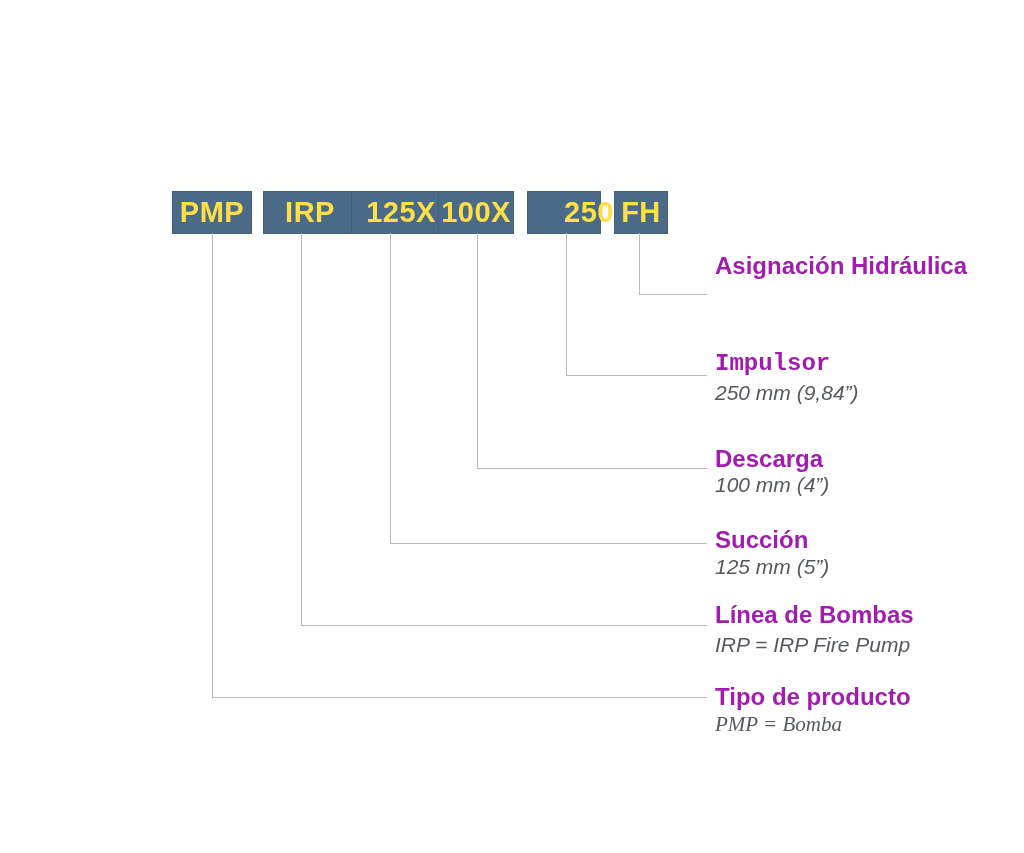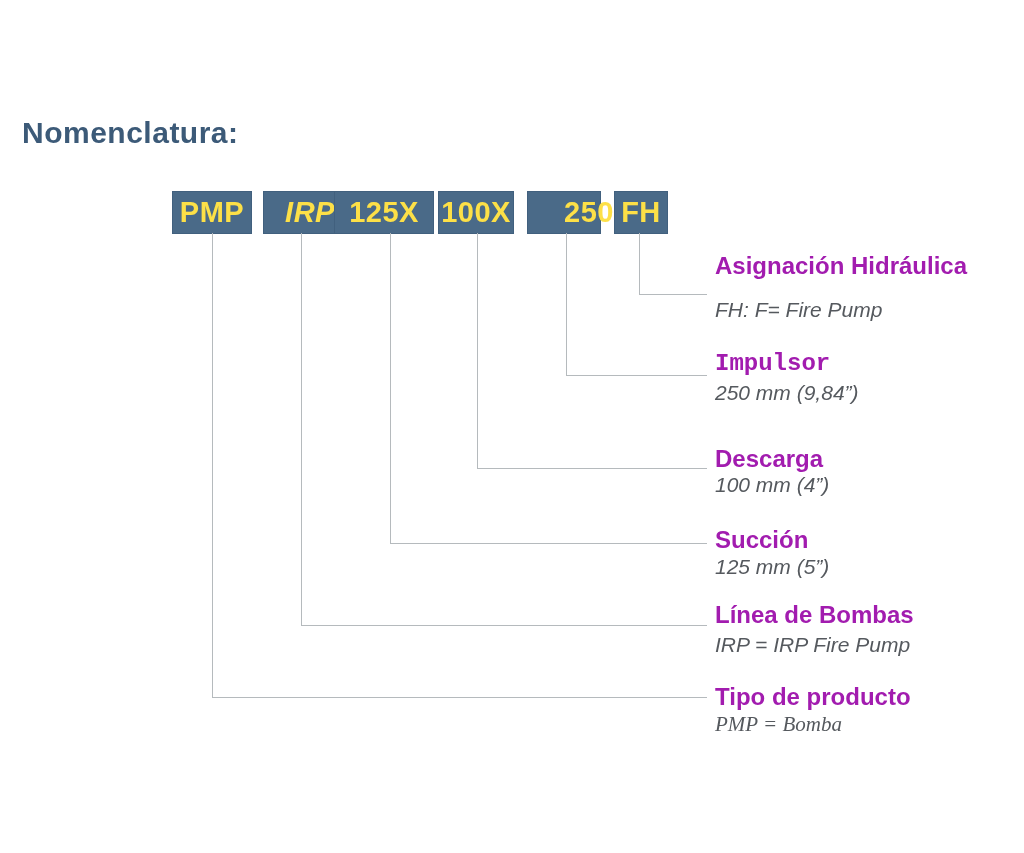--- a/index.html
+++ b/index.html
@@ -33,22 +33,22 @@
     border: 1px solid #41607e;
     box-sizing: border-box;
     color: #fde047;
     font-size: 29px;
     font-weight: bold;
     text-align: center;
     line-height: 41px;
     letter-spacing: 0.5px;
   }
   .b-pmp  { left: 172px; width: 80px; }
-  .b-irp  { left: 263px; width: 94px; font-style: italic; }
-  .b-125x { left: 334px; width: 100px; }
+  .b-irp  { left: 263px; width: 94px; }
+  .b-125x { left: 351px; width: 100px; }
   .b-100x { left: 438px; width: 76px; }
   .b-250  { left: 527px; width: 74px; padding-left: 36px; }
   .b-fh   { left: 614px; width: 54px; }
 
   .connector {
     position: absolute;
     top: 233px;
     border-left: 1px solid #b5babd;
     border-bottom: 1px solid #b5babd;
   }
@@ -82,38 +82,36 @@
   .t3 { top: 445px; } .s3 { top: 473px; }
   .t4 { top: 526px; } .s4 { top: 555px; }
   .t5 { top: 601px; } .s5 { top: 633px; }
   .t6 { top: 683px; } .s6 { top: 712px; font-family: Liberation Serif, serif; }
 </style>
 </head>
 <body>
 
 <div class="canvas">
 
-  <h1 class="title">Nomenclatura:</h1>
 
   <div class="code-box b-pmp">PMP</div>
   <div class="code-box b-irp">IRP</div>
   <div class="code-box b-125x">125X</div>
   <div class="code-box b-100x">100X</div>
   <div class="code-box b-250">250</div>
   <div class="code-box b-fh">FH</div>
 
   <div class="connector c-fh"></div>
   <div class="connector c-250"></div>
   <div class="connector c-100x"></div>
   <div class="connector c-125x"></div>
   <div class="connector c-irp"></div>
   <div class="connector c-pmp"></div>
 
   <p class="legend-title t1">Asignación Hidráulica</p>
-  <p class="legend-sub   s1">FH: F= Fire Pump</p>
 
   <p class="legend-title t2">Impulsor</p>
   <p class="legend-sub   s2">250 mm (9,84”)</p>
 
   <p class="legend-title t3">Descarga</p>
   <p class="legend-sub   s3">100 mm (4”)</p>
 
   <p class="legend-title t4">Succión</p>
   <p class="legend-sub   s4">125 mm (5”)</p>
 

